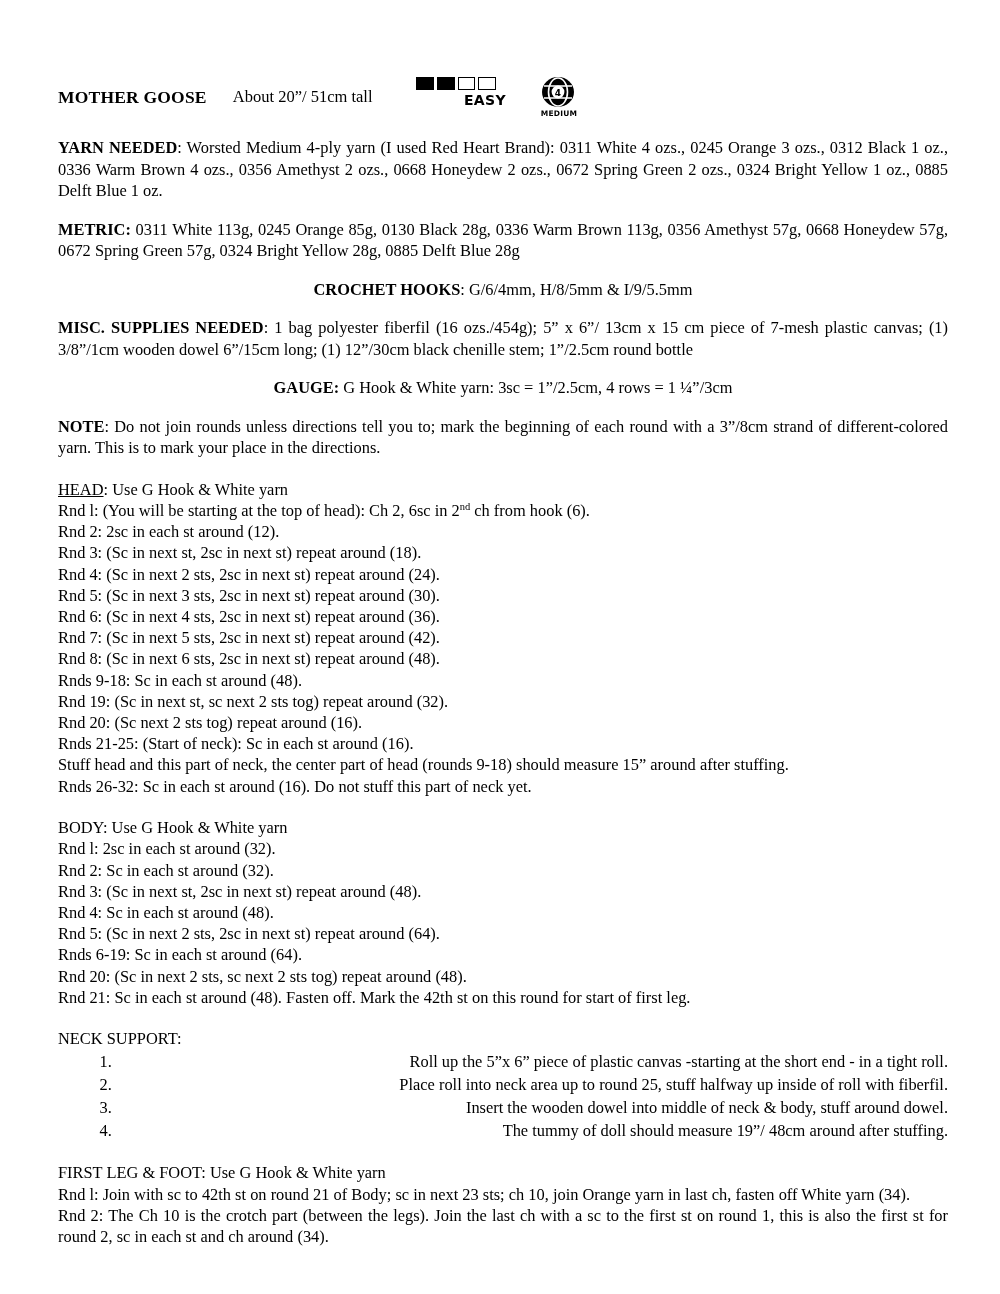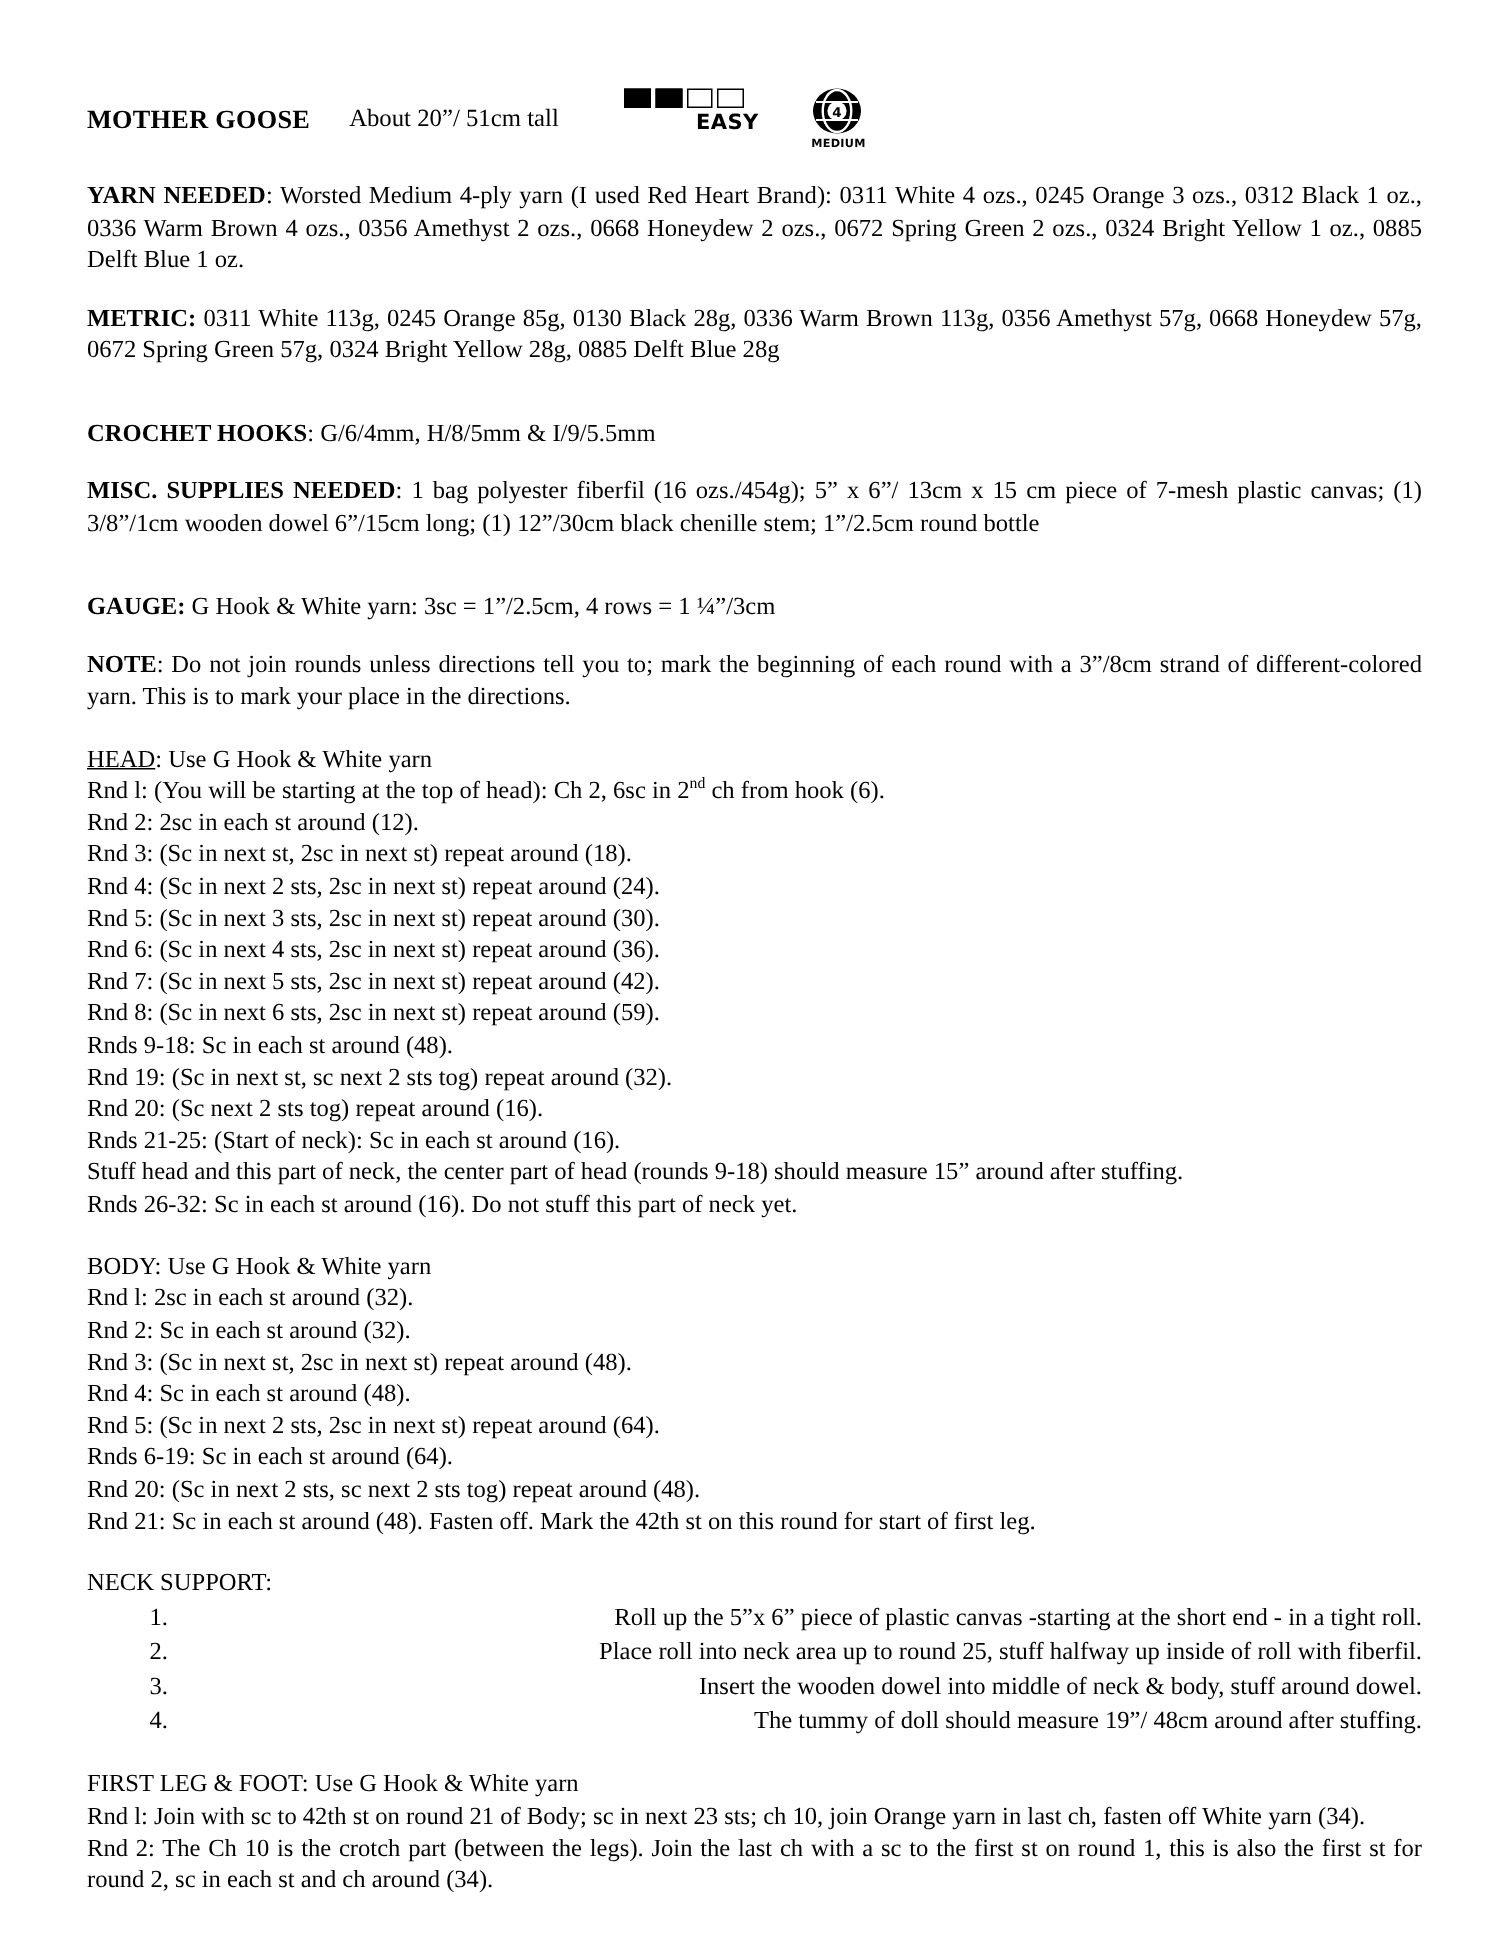--- a/index.html
+++ b/index.html
@@ -19,21 +19,21 @@
     position: absolute;
     left: 0; top: 0;
     width: 1000px;
     height: 1294px;
     padding: 0;
     box-sizing: border-box;
   }
   .content {
     position: absolute;
     left: 58px;
-    top: 58px;
+    top: 76px;
     width: 890px;
   }
 
   
   .header-row {
     display: flex;
     align-items: flex-start;
     height: 44px;
     position: relative;
   }
@@ -99,21 +99,21 @@
     letter-spacing: 0.2px;
   }
 
   
   .para {
     font-size: 16.4px;
     line-height: 21.5px;
     text-align: justify;
     margin-top: 17px;
   }
-  .para.nojust { text-align: left; margin-top: 34px; }
+  .para.nojust { text-align: center; }
   .lbl { font-weight: bold; }
   .section {
     margin-top: 20px;
   }
   .section-head {
     font-size: 16.4px;
     line-height: 21.5px;
   }
   .line {
     font-size: 16.4px;
@@ -201,21 +201,21 @@
       </div>
       <div class="line">
         <span>Rnd l: (You will be starting at the top of head): Ch 2, 6sc in 2</span><sup>nd</sup><span> ch from hook (6).</span>
       </div>
       <div class="line">Rnd 2: 2sc in each st around (12).</div>
       <div class="line">Rnd 3: (Sc in next st, 2sc in next st) repeat around (18).</div>
       <div class="line">Rnd 4: (Sc in next 2 sts, 2sc in next st) repeat around (24).</div>
       <div class="line">Rnd 5: (Sc in next 3 sts, 2sc in next st) repeat around (30).</div>
       <div class="line">Rnd 6: (Sc in next 4 sts, 2sc in next st) repeat around (36).</div>
       <div class="line">Rnd 7: (Sc in next 5 sts, 2sc in next st) repeat around (42).</div>
-      <div class="line">Rnd 8: (Sc in next 6 sts, 2sc in next st) repeat around (59).</div>
+      <div class="line">Rnd 8: (Sc in next 6 sts, 2sc in next st) repeat around (48).</div>
       <div class="line">Rnds 9-18: Sc in each st around (48).</div>
       <div class="line">Rnd 19: (Sc in next st, sc next 2 sts tog) repeat around (32).</div>
       <div class="line">Rnd 20: (Sc next 2 sts tog) repeat around (16).</div>
       <div class="line">Rnds 21-25: (Start of neck): Sc in each st around (16).</div>
       <div class="line bold just">Stuff head and this part of neck, the center part of head (rounds 9-18) should measure 15” around after stuffing.</div>
       <div class="line">Rnds 26-32: Sc in each st around (16). Do not stuff this part of neck yet.</div>
     </div>
 
     <div class="section">
       <div class="section-head">

